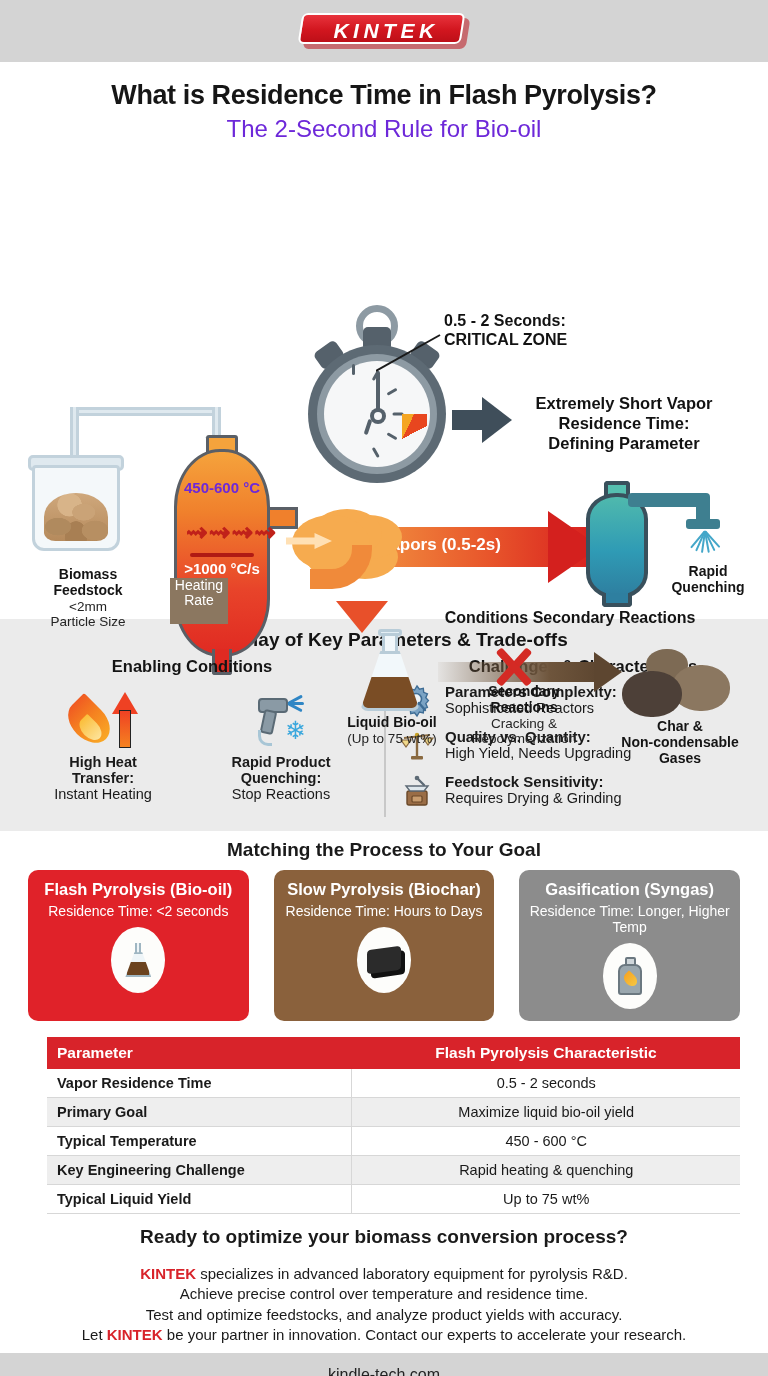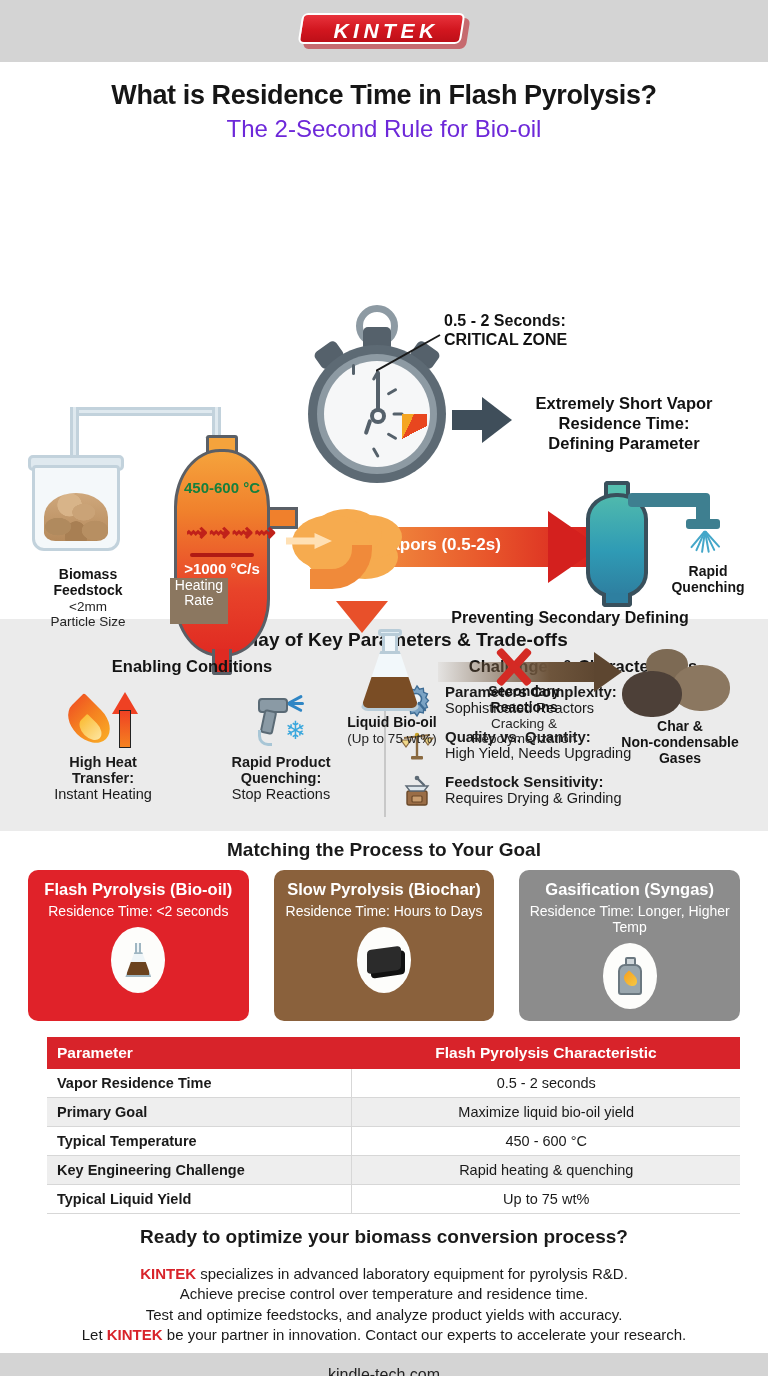--- a/index.html
+++ b/index.html
@@ -136,21 +136,21 @@
   .reactor-leg {
     position: absolute; left: 212px; top: 500px; width: 20px; height: 26px;
     background: #e02a22; border: 3px solid #5a5f66; border-top: 0; border-radius: 0 0 3px 3px;
   }
   .reactor-port {
     position: absolute; left: 264px; top: 358px; width: 34px; height: 22px;
     background: #f0802c; border: 3px solid #5a5f66;
   }
   .r-temp {
     position: absolute; left: 174px; top: 330px; width: 96px;
-    text-align: center; color: #15803d; font-weight: 700; font-size: 15px;
+    text-align: center; color: #6d28d9; font-weight: 700; font-size: 15px;
   }
   .r-waves {
     position: absolute; left: 186px; top: 370px; width: 72px;
     text-align: center; color: #c0211a; font-size: 26px; letter-spacing: 1px;
     font-weight: 700; line-height: 1;
   }
   .r-rule {
     position: absolute; left: 190px; top: 404px; width: 64px; height: 4px;
     background: #b01a14; border-radius: 2px;
   }
@@ -637,21 +637,21 @@
       <i style="transform:rotate(-10deg)"></i>
       <i style="transform:rotate(8deg)"></i>
       <i style="transform:rotate(24deg)"></i>
       <i style="transform:rotate(40deg)"></i>
     </div>
     <div class="lbl lb-quench">
       <div class="b">Rapid</div>
       <div class="b">Quenching</div>
     </div>
 
-    <div class="lb-prevent">Preventing Secondary Defining</div>
+    <div class="lb-prevent">Conditions Secondary Reactions</div>
 
     <div class="dg flask">
       <div class="flask-neck"></div>
       <div class="flask-rim"></div>
       <div class="flask-body"></div>
     </div>
     <div class="lbl lb-liquid">
       <div class="b">Liquid Bio-oil</div>
       <div class="n">(Up to 75 wt%)</div>
     </div>

